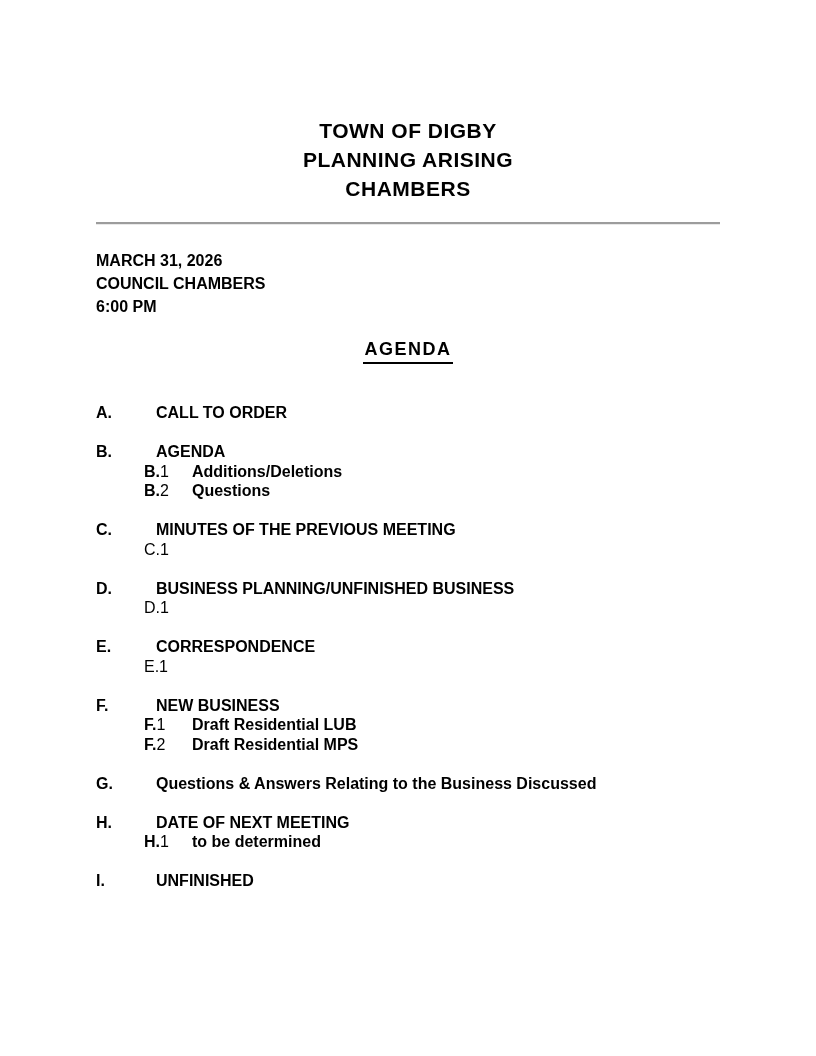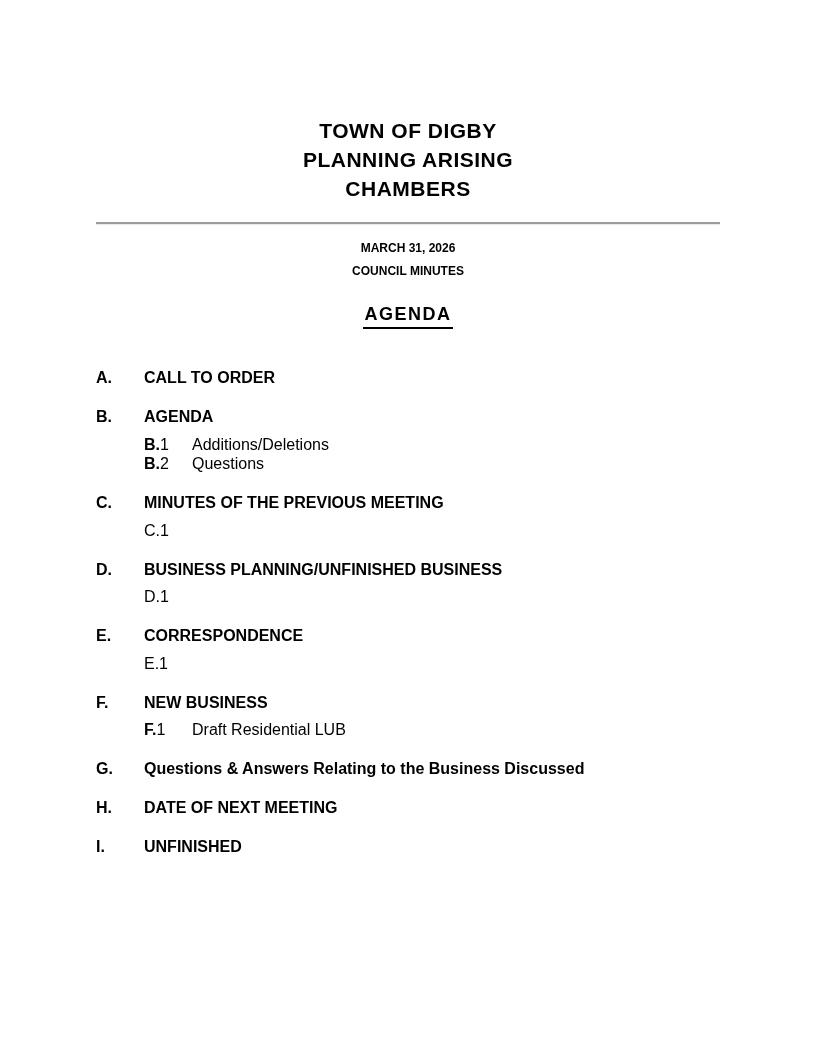--- a/index.html
+++ b/index.html
@@ -26,23 +26,22 @@
     line-height: 29px;
     letter-spacing: 0.5px;
   }
   .rule {
     margin-top: 19px;
     height: 0;
     border-top: 2px solid #9c9c9c;
     border-bottom: 1px solid #e9e9e9;
   }
   .meeting-info {
-    margin-top: 12px;
-    text-align: center;
-    font-size: 12px;
+    margin-top: 24px;
+    font-size: 16px;
     font-weight: bold;
     line-height: 23px;
   }
   .agenda-heading-wrap {
     margin-top: 21px;
     text-align: center;
   }
   .agenda-heading {
     display: inline-block;
     font-size: 18px;
@@ -61,54 +60,55 @@
   }
   .srow {
     display: flex;
   }
   .letter {
     flex: 0 0 48px;
     font-weight: bold;
   }
   .stitle {
     font-weight: bold;
+    margin-left: 12px;
   }
   .items {
     margin-left: 48px;
-    margin-top: 8px;
   }
   .irow {
     display: flex;
   }
   .imarker {
     flex: 0 0 48px;
   }
   .imarker b {
     font-weight: bold;
   }
   .itext {
-    font-weight: normal;
+    font-weight: bold;
   }
 </style>
 </head>
 <body>
 
 <div class="page">
 
   <div class="doc-title">
     <div>TOWN OF DIGBY</div>
     <div>PLANNING ARISING</div>
     <div>CHAMBERS</div>
   </div>
 
   <div class="rule"></div>
 
   <div class="meeting-info">
     <div>MARCH 31, 2026</div>
-    <div>COUNCIL MINUTES</div>
+    <div>COUNCIL CHAMBERS</div>
+    <div>6:00 PM</div>
   </div>
 
   <div class="agenda-heading-wrap">
     <span class="agenda-heading">AGENDA</span>
   </div>
 
   <div class="agenda-list">
 
     <div class="section">
       <div class="srow">
@@ -176,35 +176,45 @@
     <div class="section">
       <div class="srow">
         <span class="letter">F.</span>
         <span class="stitle">NEW BUSINESS</span>
       </div>
       <div class="items">
         <div class="irow">
           <span class="imarker"><b>F.</b><span>1</span></span>
           <span class="itext">Draft Residential LUB</span>
         </div>
+        <div class="irow">
+          <span class="imarker"><b>F.</b><span>2</span></span>
+          <span class="itext">Draft Residential MPS</span>
+        </div>
       </div>
     </div>
 
     <div class="section">
       <div class="srow">
         <span class="letter">G.</span>
         <span class="stitle">Questions &amp; Answers Relating to the Business Discussed</span>
       </div>
     </div>
 
     <div class="section">
       <div class="srow">
         <span class="letter">H.</span>
         <span class="stitle">DATE OF NEXT MEETING</span>
       </div>
+      <div class="items">
+        <div class="irow">
+          <span class="imarker"><b>H.</b><span>1</span></span>
+          <span class="itext">to be determined</span>
+        </div>
+      </div>
     </div>
 
     <div class="section">
       <div class="srow">
         <span class="letter">I.</span>
         <span class="stitle">UNFINISHED</span>
       </div>
     </div>
 
   </div>

